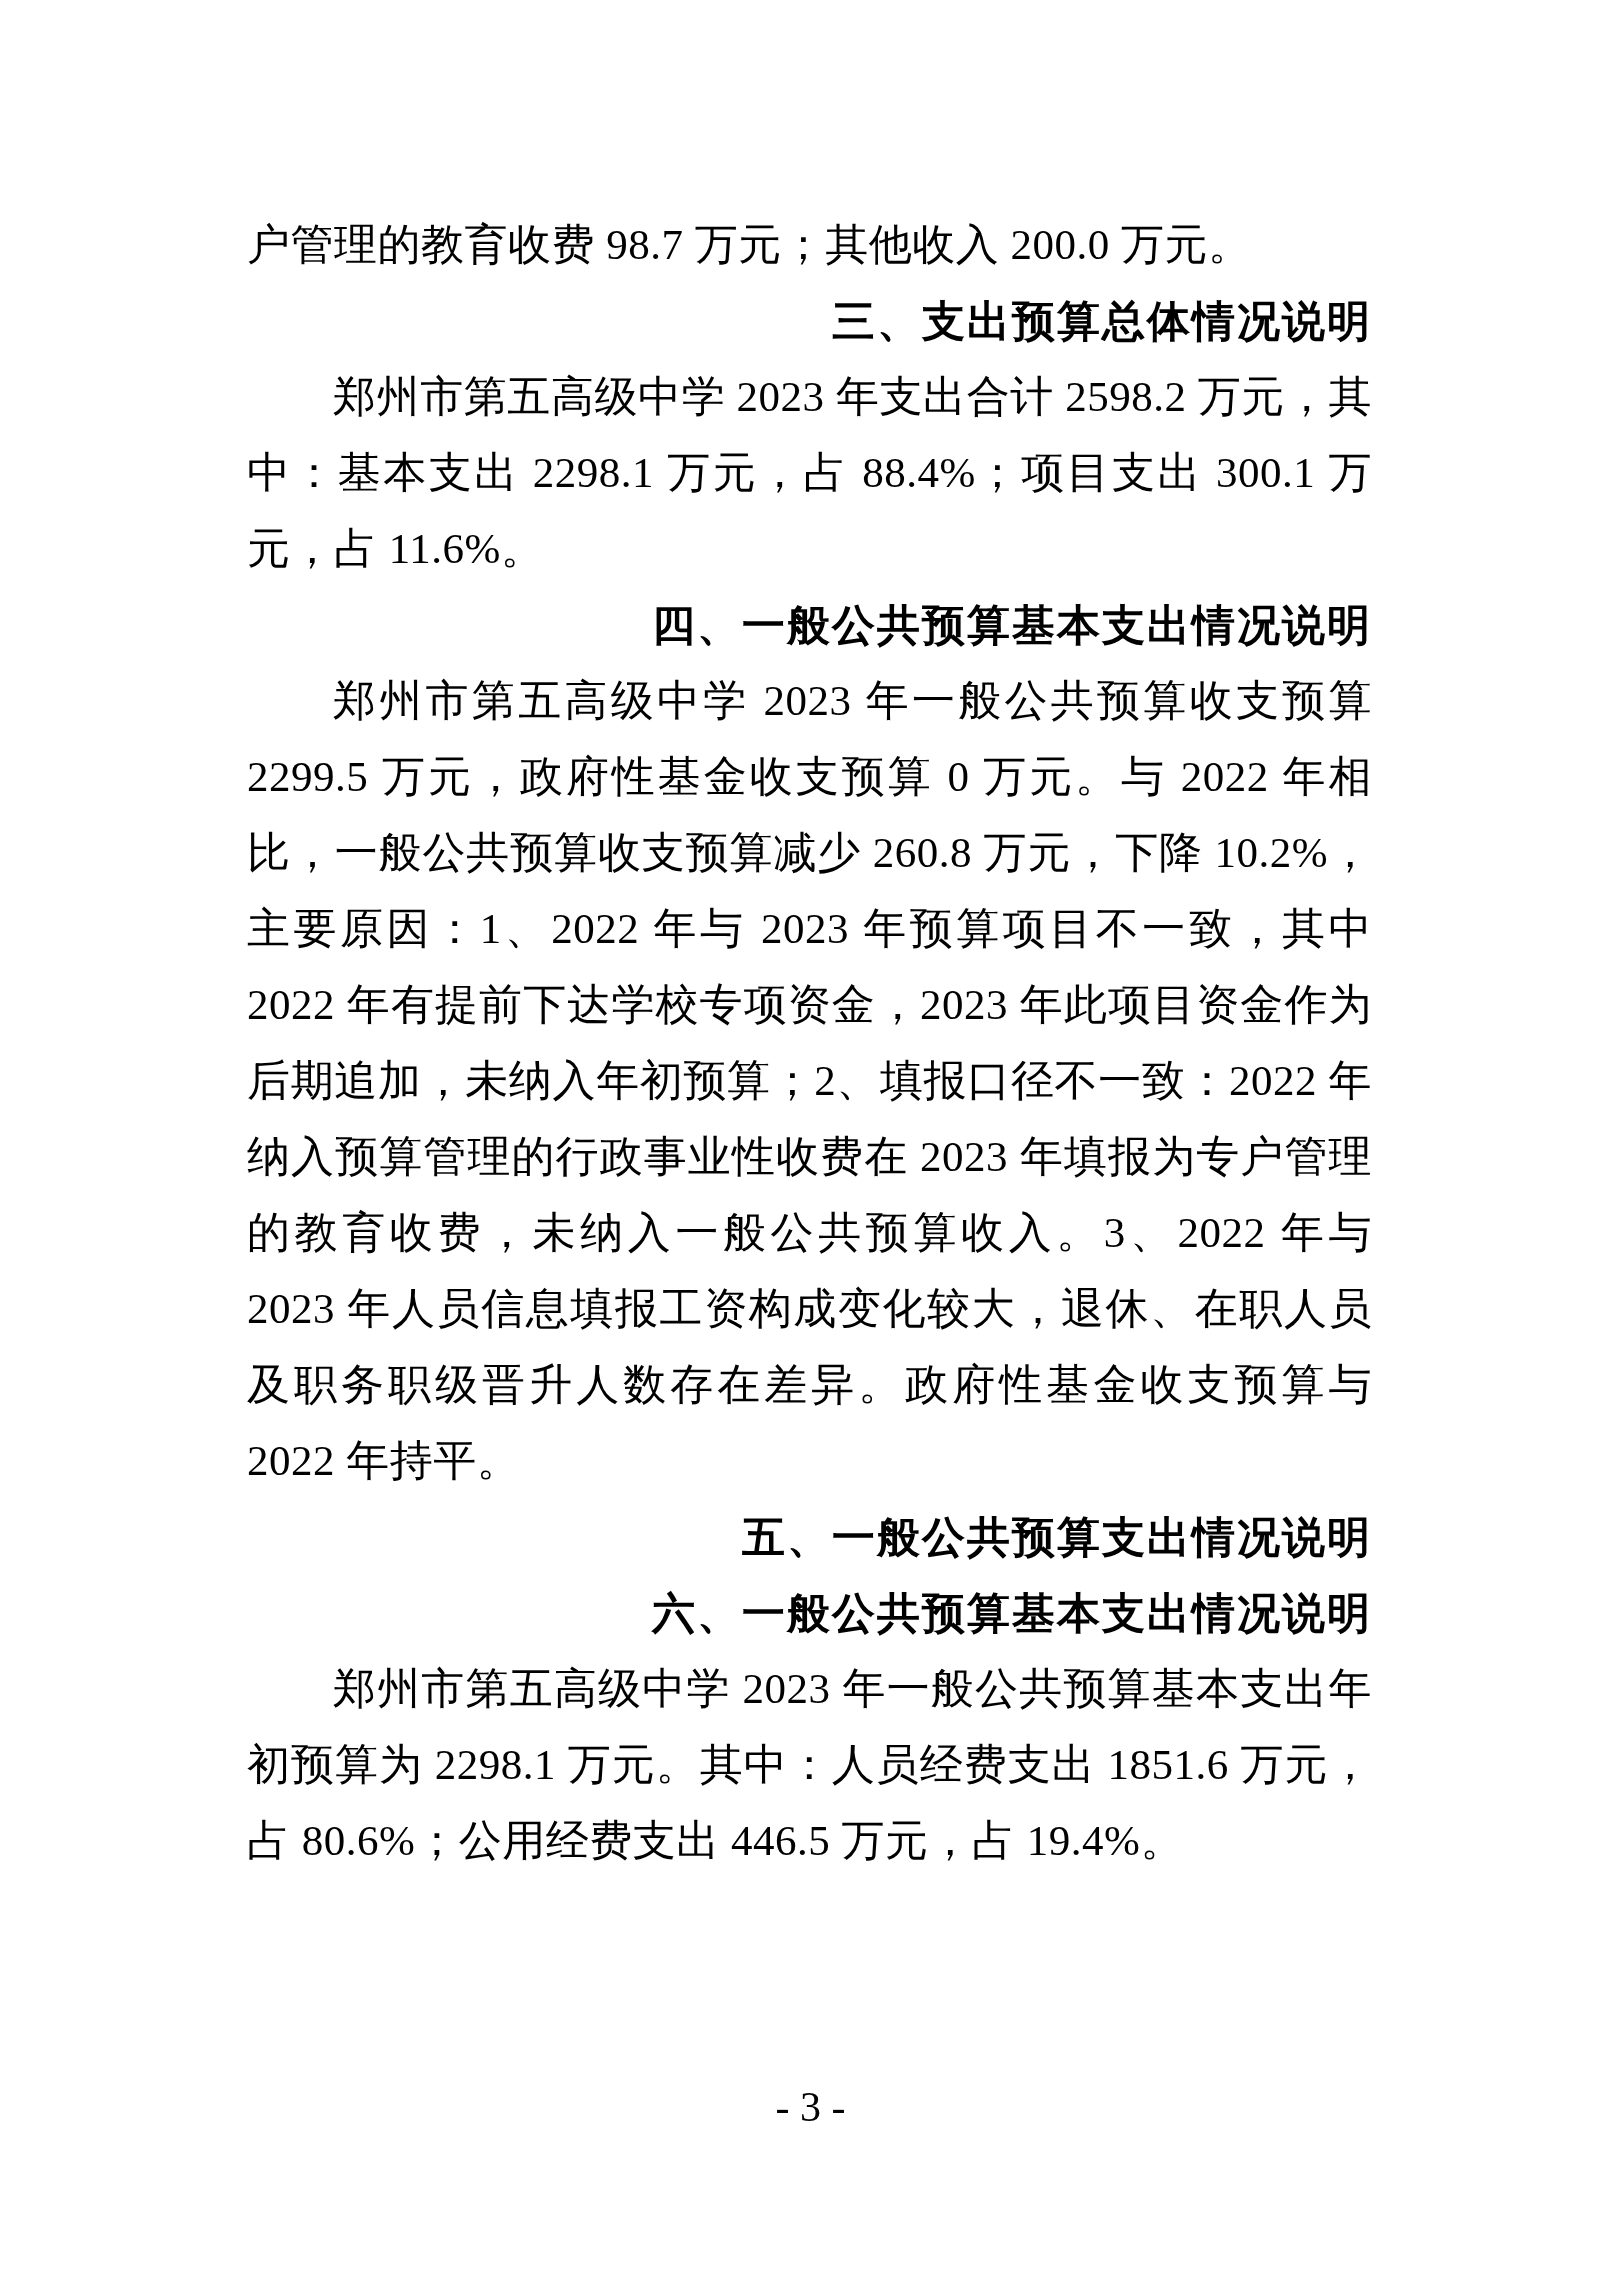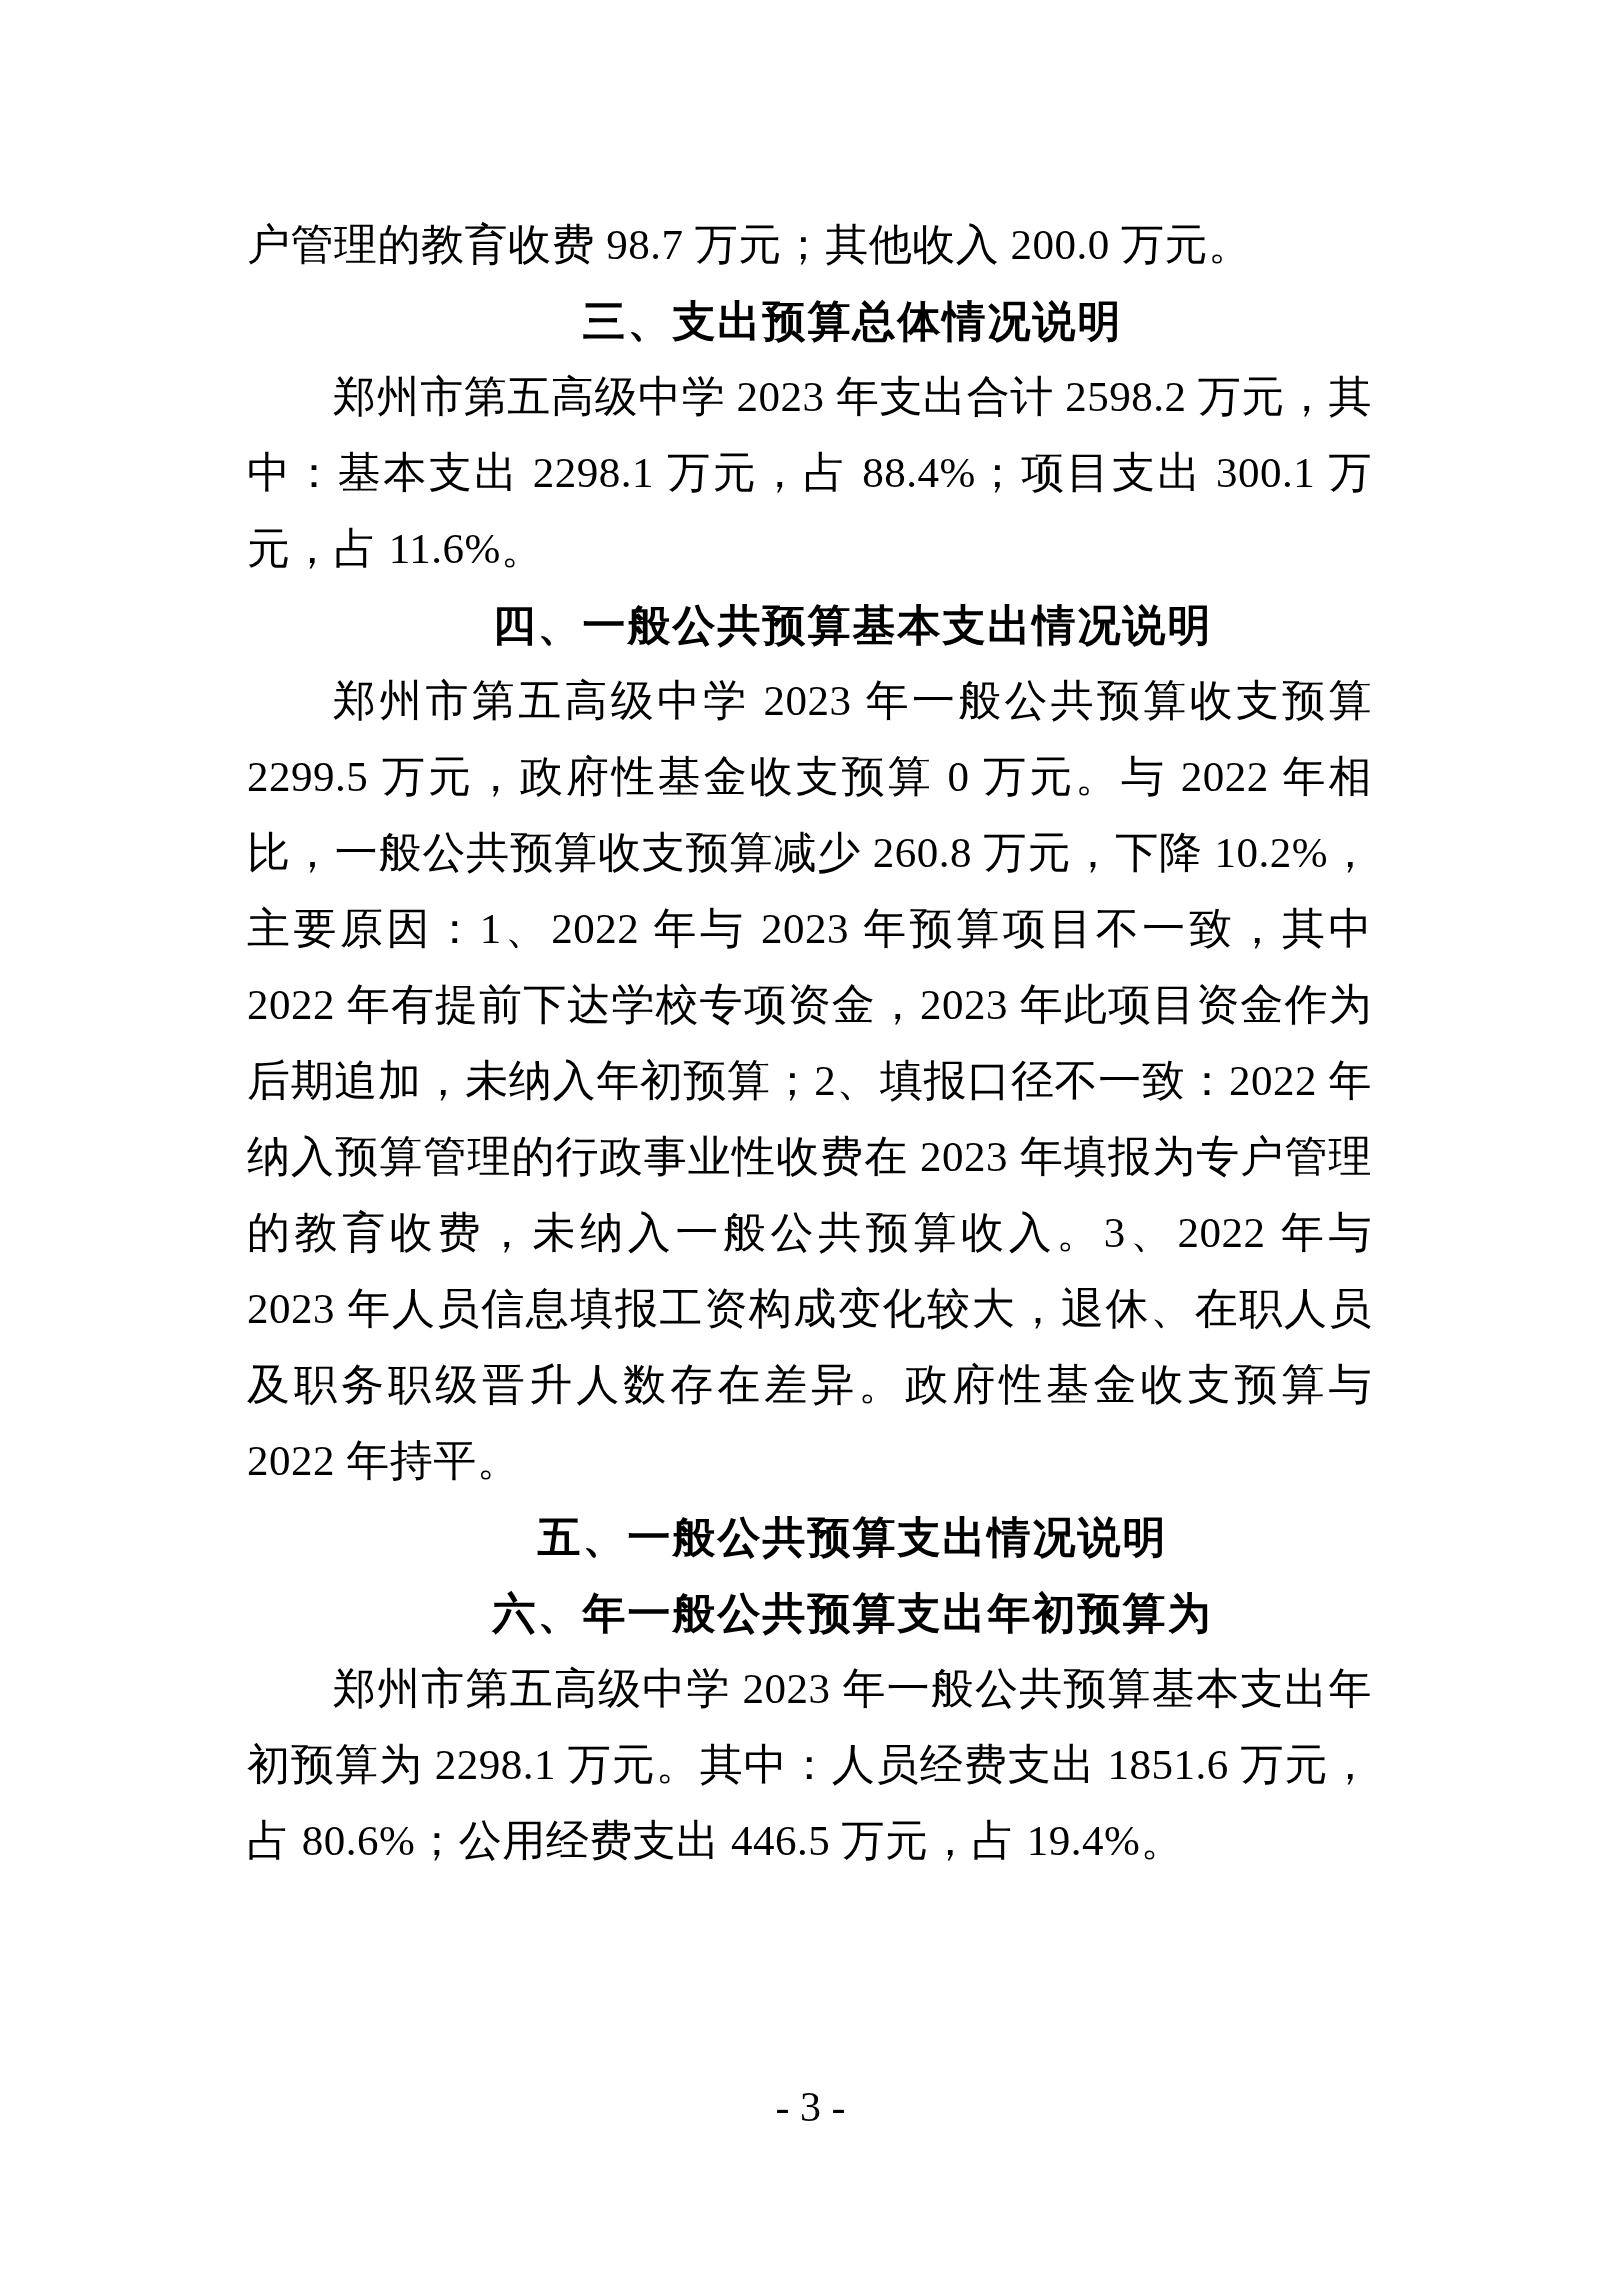--- a/index.html
+++ b/index.html
@@ -26,21 +26,21 @@
     text-align: justify;
     letter-spacing: 0.5px;
   }
   .block { margin: 0; padding: 0; }
   .block.paragraph { text-indent: 86px; }
   .block.continuation { text-indent: 0; }
   .block.heading {
     text-indent: 86px;
     font-family: "Liberation Sans", "DejaVu Sans", sans-serif;
     font-weight: 700;
-    text-align: center;
+    text-align: right;
     letter-spacing: 2px;
   }
   .page-number {
     position: absolute;
     top: 2080px;
     left: 0;
     width: 1621px;
     text-align: center;
     color: #000000;
     font-family: "Liberation Serif", "DejaVu Serif", serif;
@@ -52,18 +52,18 @@
 <body>
 
 <div class="page">
   <div class="doc">
       <div class="block continuation">户管理的教育收费 98.7 万元；其他收入 200.0 万元。</div>
       <div class="block heading">三、支出预算总体情况说明</div>
       <div class="block paragraph">郑州市第五高级中学 2023 年支出合计 2598.2 万元，其中：基本支出 2298.1 万元，占 88.4%；项目支出 300.1 万元，占 11.6%。</div>
       <div class="block heading">四、一般公共预算基本支出情况说明</div>
       <div class="block paragraph">郑州市第五高级中学 2023 年一般公共预算收支预算 2299.5 万元，政府性基金收支预算 0 万元。与 2022 年相比，一般公共预算收支预算减少 260.8 万元，下降 10.2%，主要原因：1、2022 年与 2023 年预算项目不一致，其中 2022 年有提前下达学校专项资金，2023 年此项目资金作为后期追加，未纳入年初预算；2、填报口径不一致：2022 年纳入预算管理的行政事业性收费在 2023 年填报为专户管理的教育收费，未纳入一般公共预算收入。3、2022 年与 2023 年人员信息填报工资构成变化较大，退休、在职人员及职务职级晋升人数存在差异。政府性基金收支预算与 2022 年持平。</div>
       <div class="block heading">五、一般公共预算支出情况说明</div>
-      <div class="block heading">六、年一般公共预算支出年初预算为</div>
+      <div class="block heading">六、一般公共预算基本支出情况说明</div>
       <div class="block paragraph">郑州市第五高级中学 2023 年一般公共预算基本支出年初预算为 2298.1 万元。其中：人员经费支出 1851.6 万元，占 80.6%；公用经费支出 446.5 万元，占 19.4%。</div>
     </div>
   <div class="page-number">- 3 -</div>
 </div>
 
 
 </body></html>

